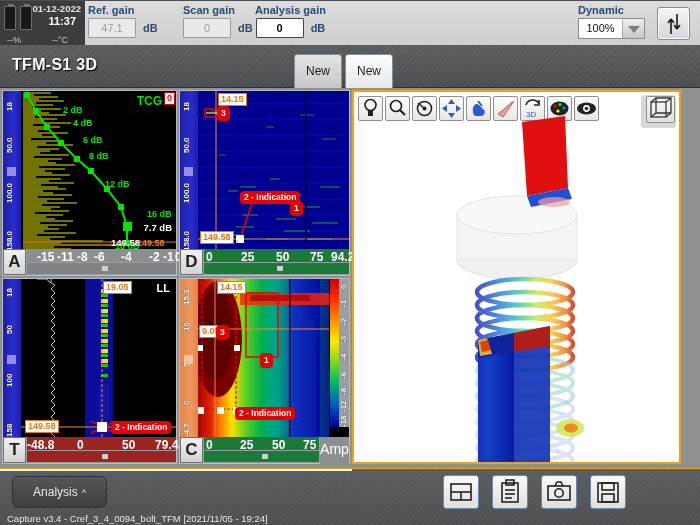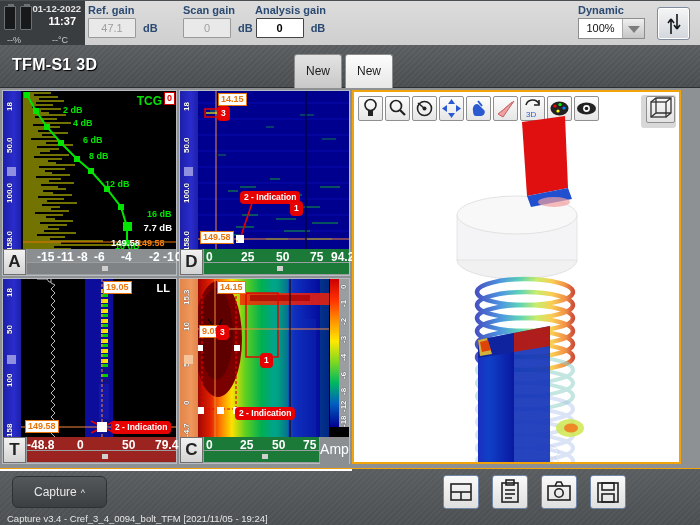--- a/index.html
+++ b/index.html
@@ -761,21 +761,21 @@
           <ellipse cx="200" cy="110" rx="16" ry="5" fill="#f2a0a0" opacity=".7"></ellipse>
         </g>
       </svg>
     </div>
   </div>
 
   <div class="bottombar">
     <div class="sb-progress"></div>
 
     <div class="analysisbtn">
-      <span>Capture</span><span class="chev">^</span>
+      <span>Analysis</span><span class="chev">^</span>
     </div>
 
     <div class="iconbtn" style="left:443px;">
       <span>
       <svg width="34" height="32" viewBox="0 0 34 32">
             <g fill="none" stroke="#222" stroke-width="1.6">
         <rect x="7" y="8" width="20" height="16"></rect>
               <line x1="7" y1="16" x2="27" y2="16"></line>
               <line x1="17" y1="16" x2="17" y2="24"></line>
       </g>

